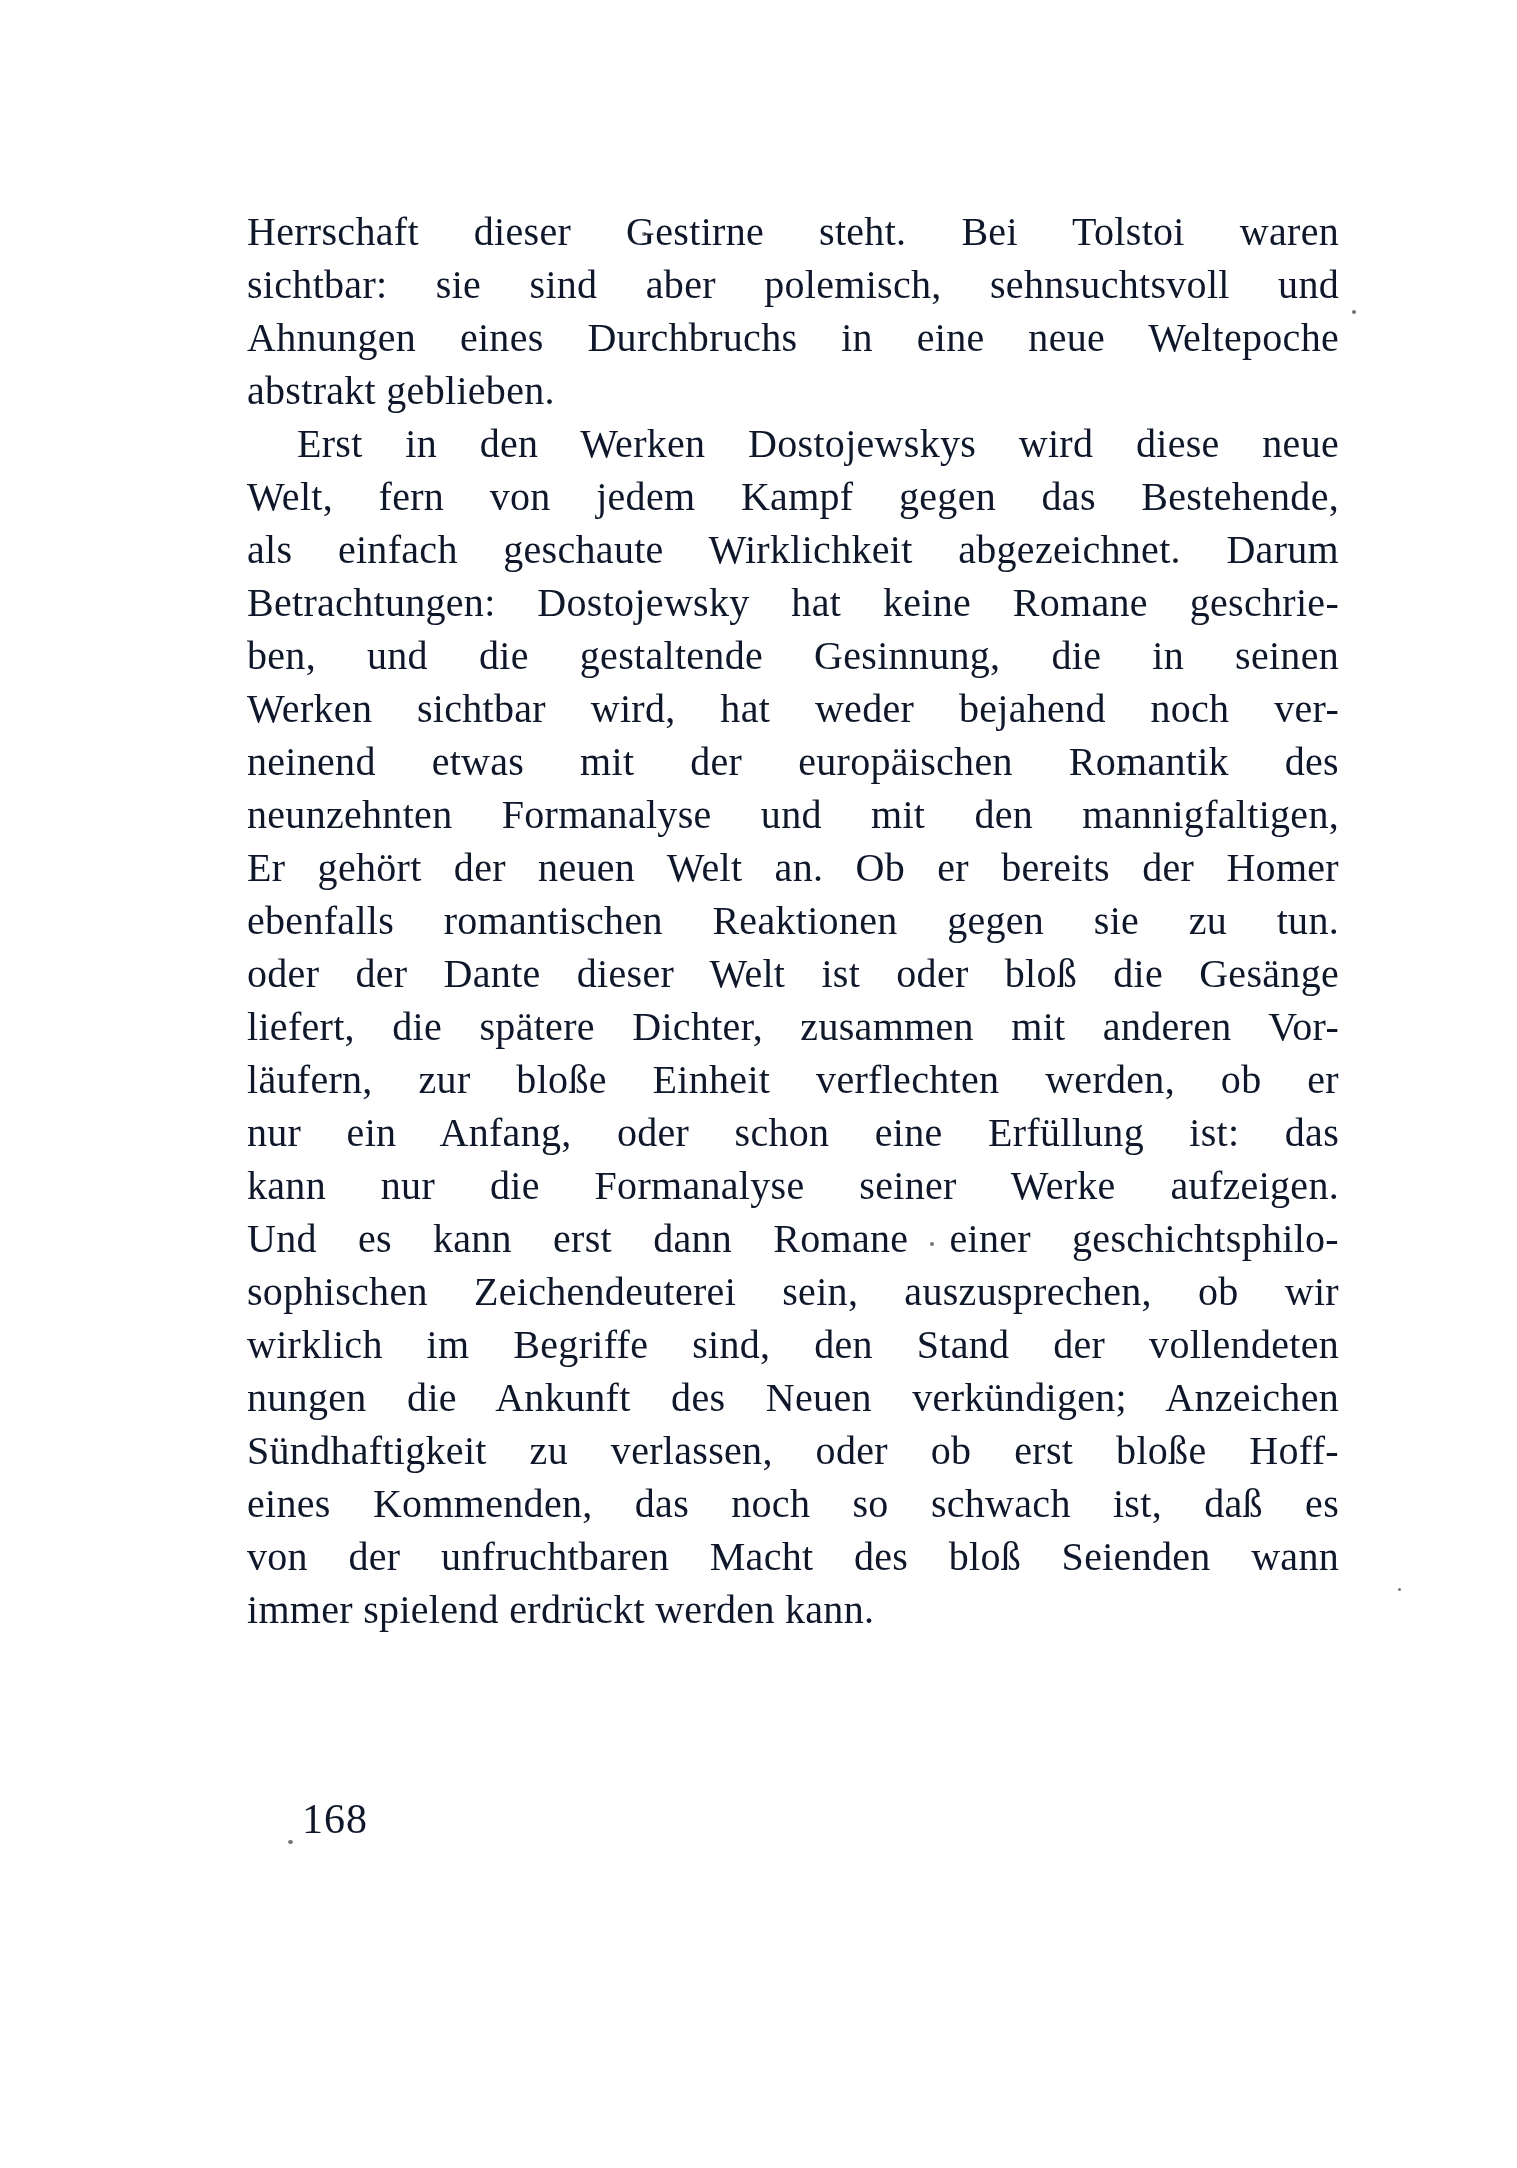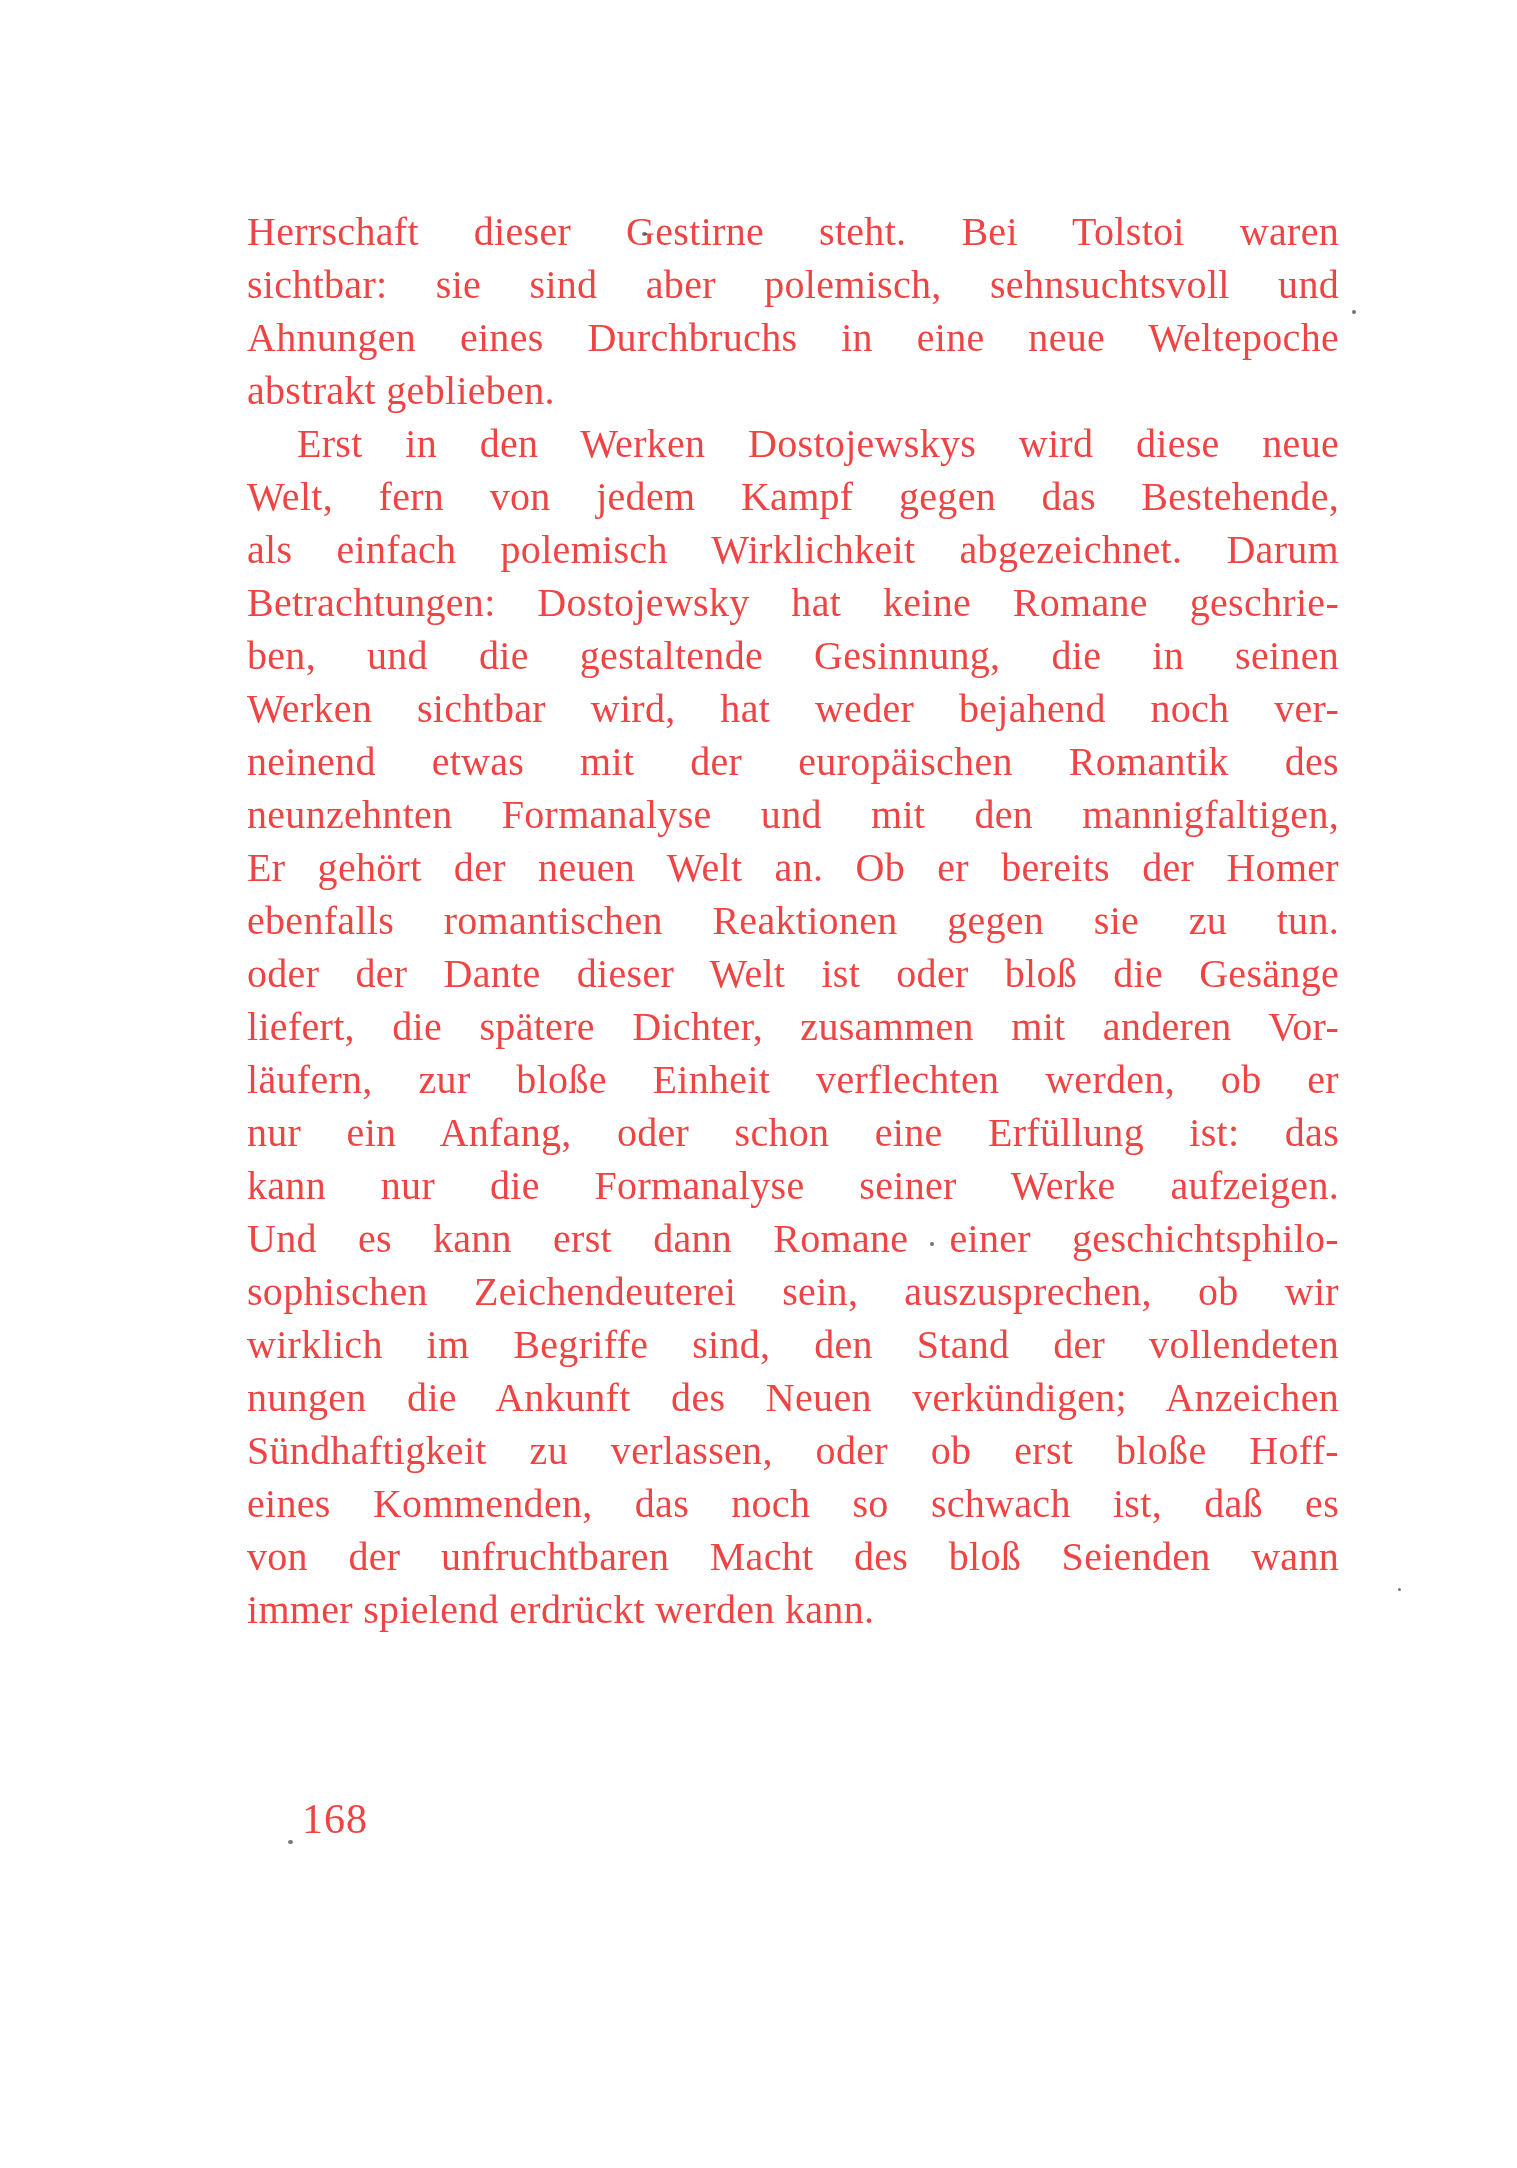--- a/index.html
+++ b/index.html
@@ -8,21 +8,21 @@
     padding: 0;
     background: #ffffff;
   }
   .page {
     position: relative;
     width: 1517px;
     height: 2168px;
     background: #ffffff;
     overflow: hidden;
     font-family: "Liberation Serif", "DejaVu Serif", serif;
-    color: #ef4444;
+    color: #0f172a;
   }
   .text-block {
     position: absolute;
     left: 247px;
     top: 205px;
     width: 1092px;
   }
   .line {
     font-size: 40px;
     line-height: 53px;
@@ -63,21 +63,21 @@
 <body>
 
 <div class="page">
   <div class="text-block">
       <div class="line">Herrschaft dieser Gestirne steht. Bei Tolstoi waren</div>
       <div class="line">sichtbar: sie sind aber polemisch, sehnsuchtsvoll und</div>
       <div class="line">Ahnungen eines Durchbruchs in eine neue Weltepoche</div>
       <div class="line para-end">abstrakt geblieben.</div>
       <div class="line indent">Erst in den Werken Dostojewskys wird diese neue</div>
       <div class="line">Welt, fern von jedem Kampf gegen das Bestehende,</div>
-      <div class="line">als einfach polemisch Wirklichkeit abgezeichnet. Darum</div>
+      <div class="line">als einfach geschaute Wirklichkeit abgezeichnet. Darum</div>
       <div class="line">Betrachtungen: Dostojewsky hat keine Romane geschrie-</div>
       <div class="line">ben, und die gestaltende Gesinnung, die in seinen</div>
       <div class="line">Werken sichtbar wird, hat weder bejahend noch ver-</div>
       <div class="line">neinend etwas mit der europäischen Romantik des</div>
       <div class="line">neunzehnten Formanalyse und mit den mannigfaltigen,</div>
       <div class="line">Er gehört der neuen Welt an. Ob er bereits der Homer</div>
       <div class="line">ebenfalls romantischen Reaktionen gegen sie zu tun.</div>
       <div class="line">oder der Dante dieser Welt ist oder bloß die Gesänge</div>
       <div class="line">liefert, die spätere Dichter, zusammen mit anderen Vor-</div>
       <div class="line">läufern, zur bloße Einheit verflechten werden, ob er</div>

